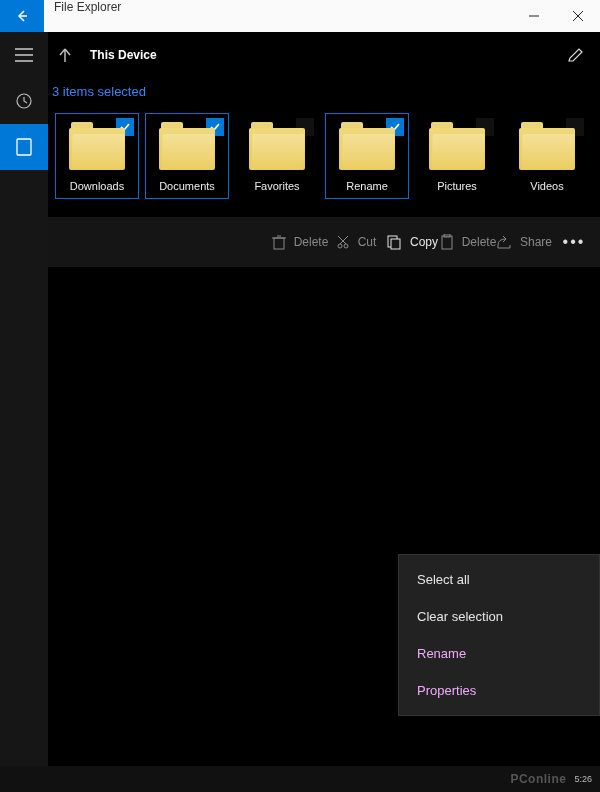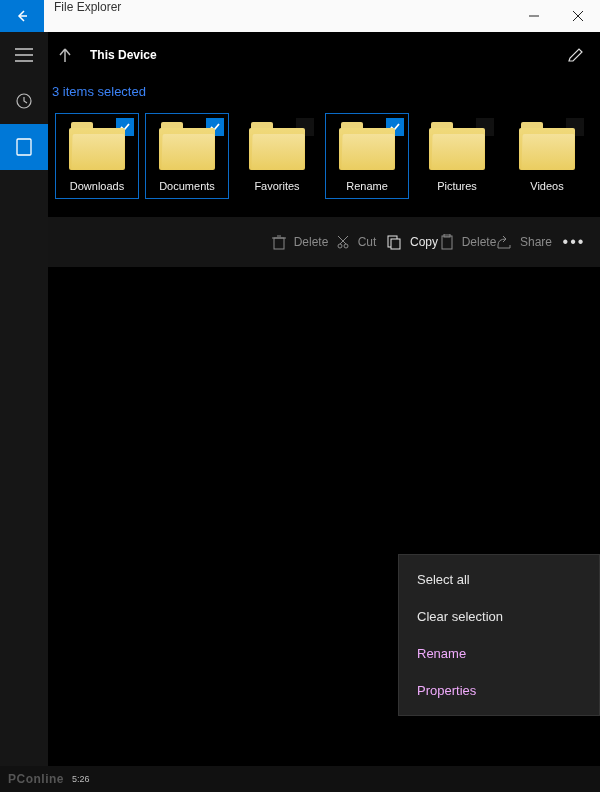--- a/index.html
+++ b/index.html
@@ -36,21 +36,21 @@
 .menu{position:absolute;right:0;bottom:50px;width:200px;background:#222;padding:6px 0;border:1px solid #333}
 .menu-item{padding:11px 18px;font-size:13px;color:#e6e6e6}
 .menu-item.disabled{color:#f0abfc}
 
 .cmdbar{height:50px;background:#151515;display:flex;align-items:center;justify-content:flex-end;padding-right:6px;gap:4px}
 .cmd{width:52px;display:flex;flex-direction:row;align-items:center;justify-content:center;color:#8a8a8a;font-size:12px;gap:8px}
 .cmd.active{color:#e6e6e6}
 .cmd-icon{height:18px;display:flex;align-items:center;justify-content:center}
 .more-btn{width:40px;display:flex;align-items:center;justify-content:center;color:#ddd;font-size:16px;letter-spacing:2px}
 
-.taskbar{height:26px;background:#111;color:#bbb;display:flex;align-items:center;font-size:9px;padding:0 8px;gap:8px}
+.taskbar{height:26px;background:#111;color:#bbb;display:flex;align-items:center;justify-content:flex-end;font-size:9px;padding:0 8px;gap:8px}
 .watermark{color:#555;font-size:12px;font-weight:600;letter-spacing:0.5px}
 svg{display:block}
 </style>
 </head>
 <body>
 
 <div class="window">
 
   <div class="titlebar">
     <div class="back-btn">

